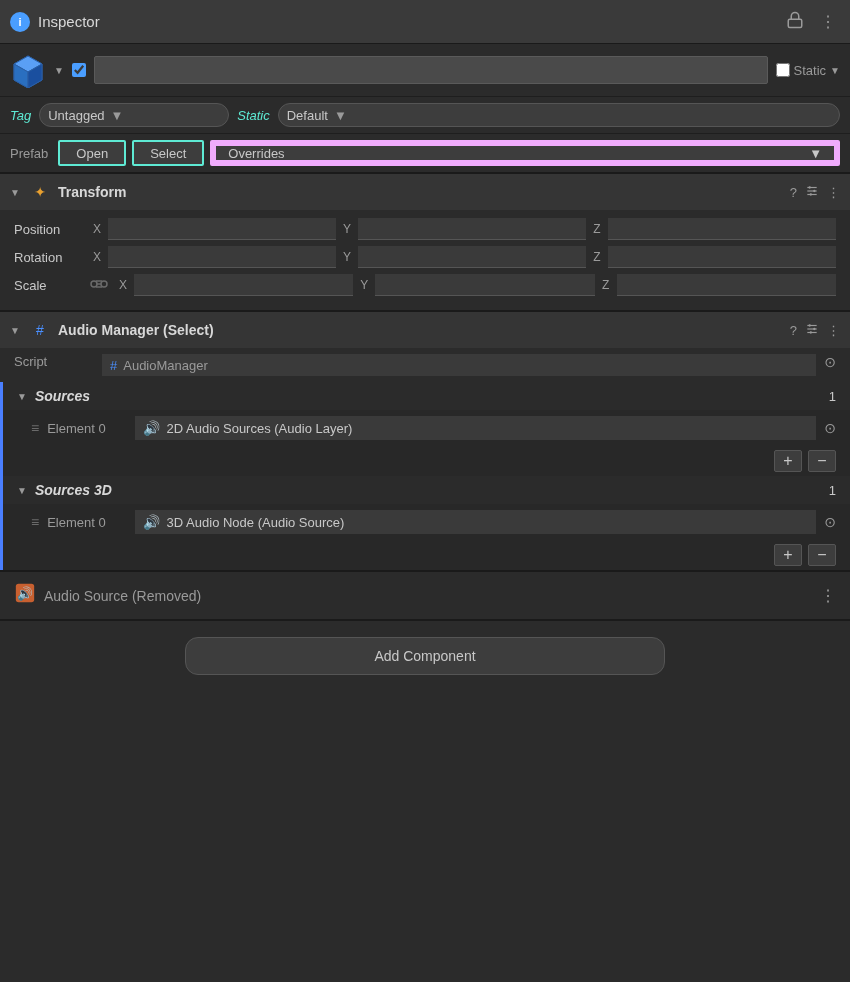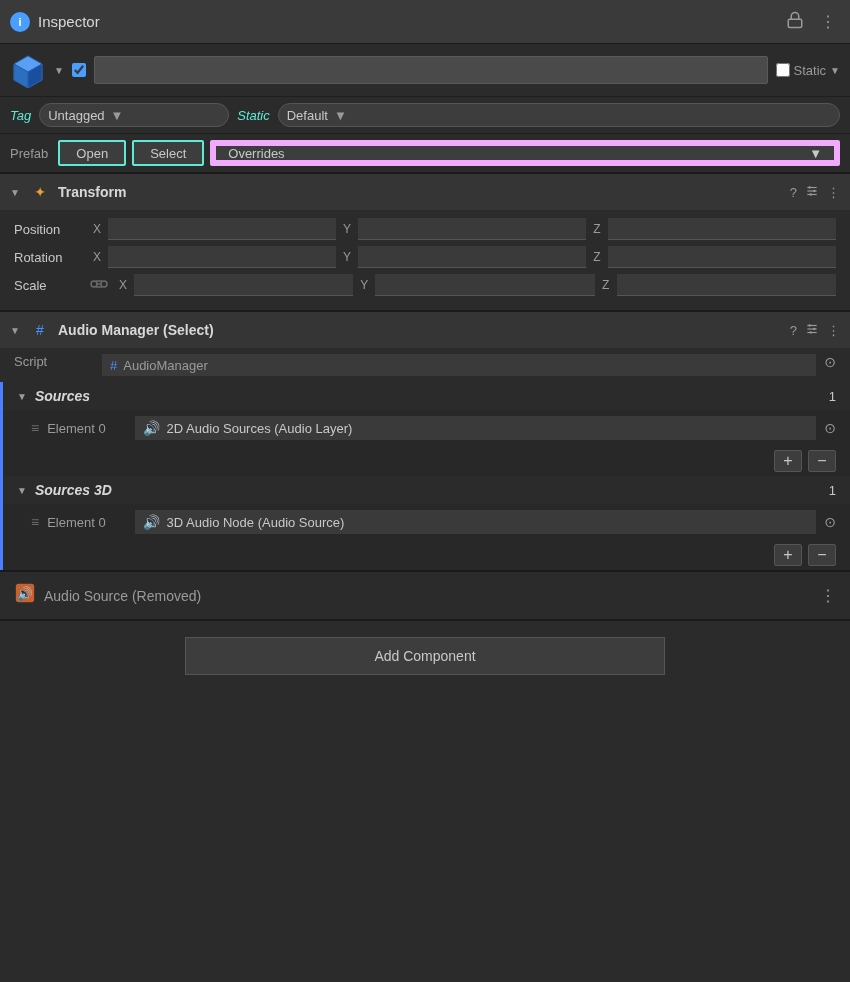--- a/index.html
+++ b/index.html
@@ -330,21 +330,21 @@
       justify-content: center;
     }
     .add-component-btn {
       background: #3d3d3d;
       border: 1px solid #555;
       color: #c8c8c8;
       padding: 10px 0;
       font-size: 14px;
       cursor: pointer;
       width: 480px;
-      border-radius: 0;
+      border-radius: 13px;
     }
 
     .dropdown-select .arrow { color: #9a9a9a; }
   </style>
 </head>
 <body>
 
 <div class="header-bar">
   <div class="header-icon">
     <span>i</span>

